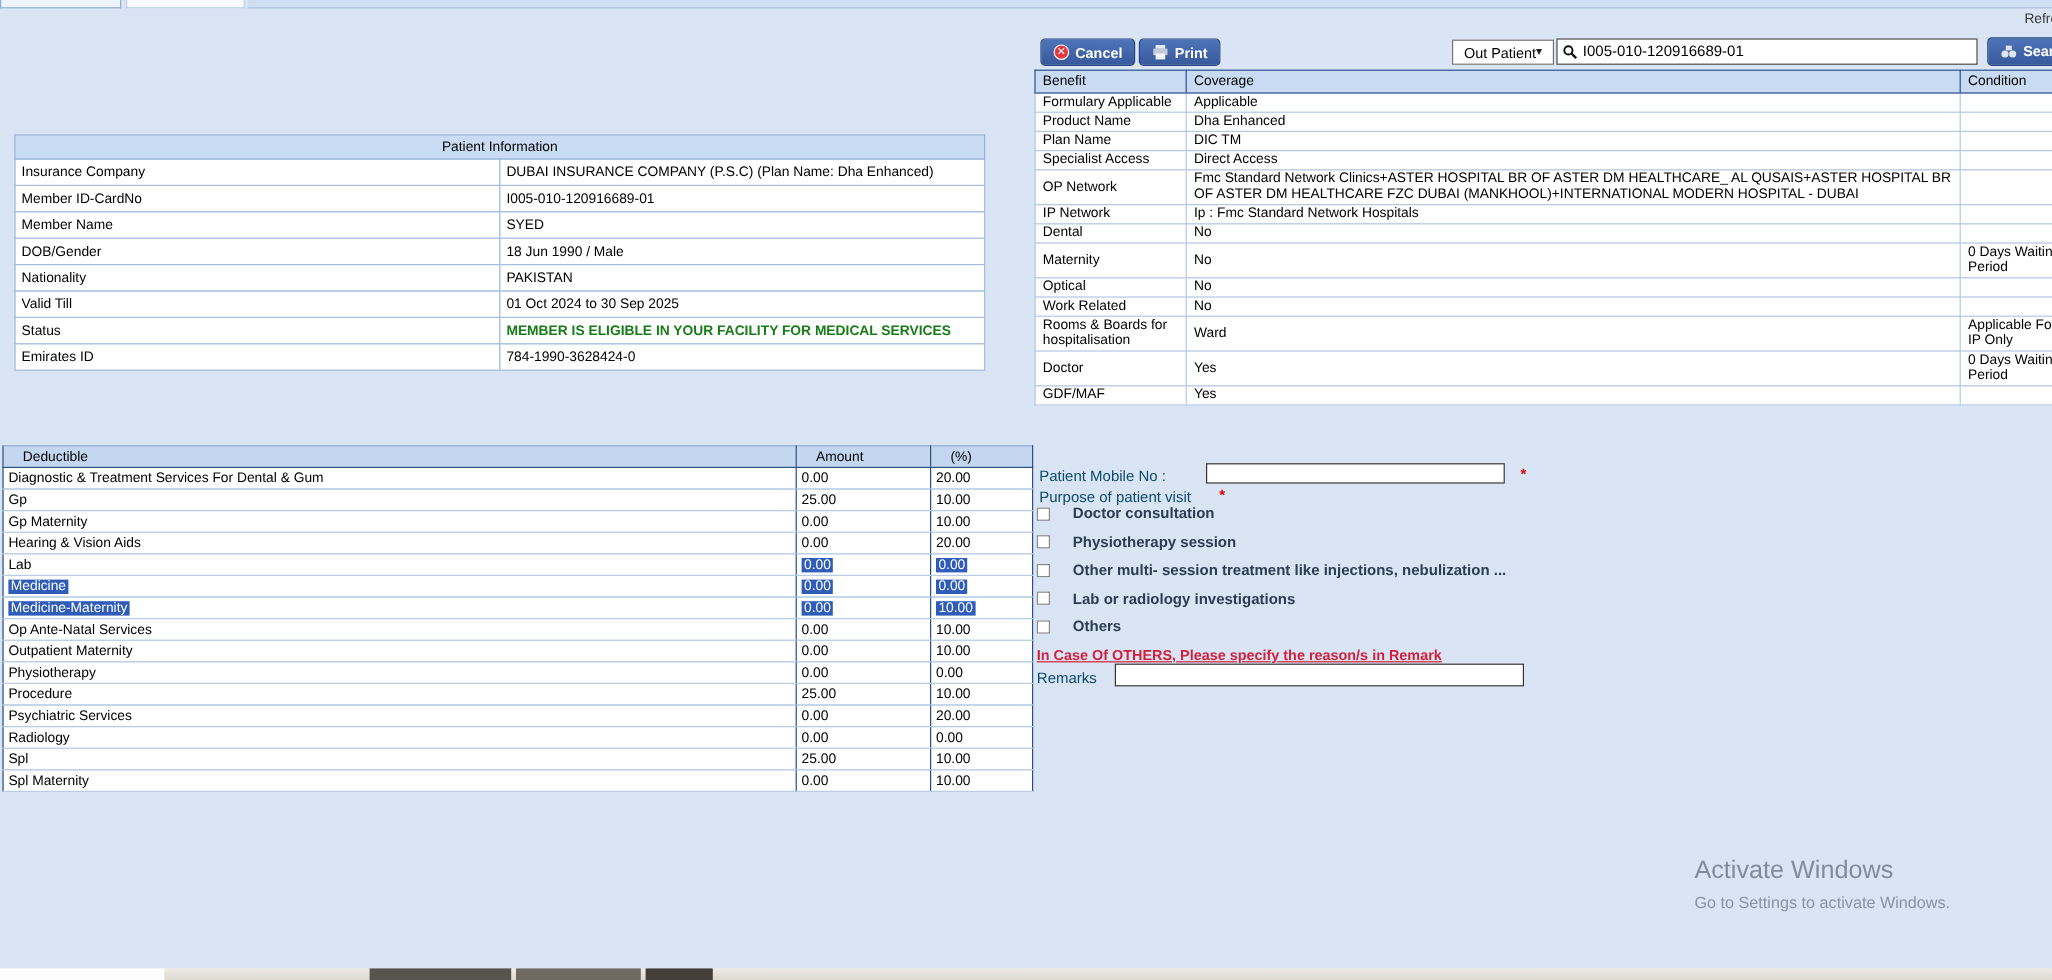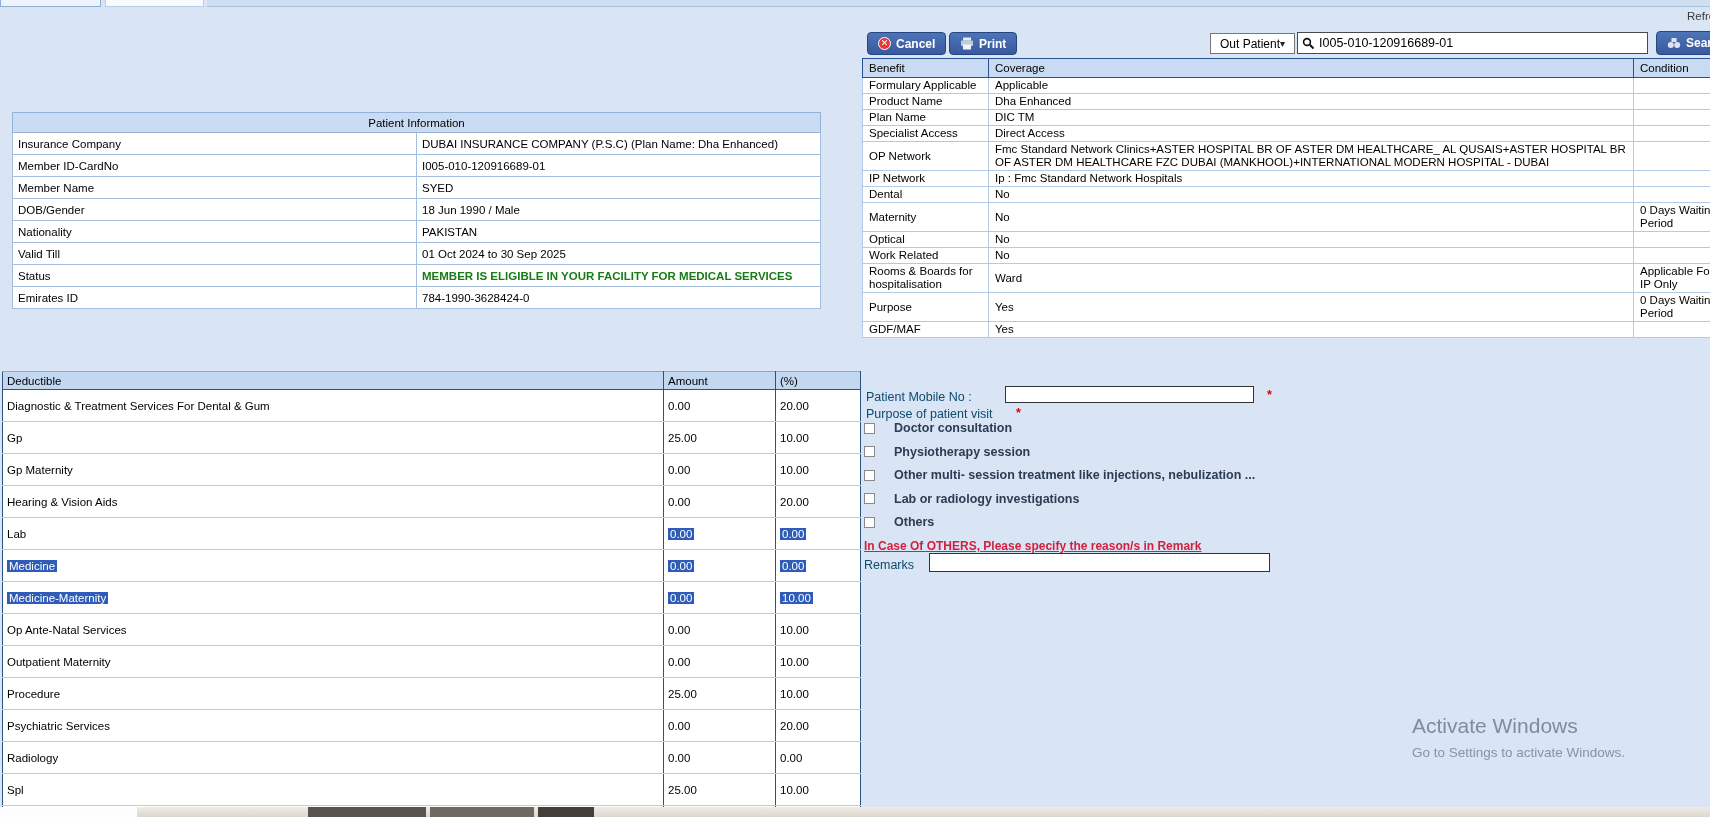--- a/index.html
+++ b/index.html
@@ -18,22 +18,22 @@
 
   
   .patient-info{position:absolute;left:12px;top:112px;width:809px;}
   .patient-info th{background:#cadcf3;border:1px solid #95b3d7;height:20px;font-weight:normal;text-align:center;font-size:11.5px;}
   .patient-info td{background:#fff;border:1px solid #a4bede;height:22px;padding:0 5px;overflow:hidden;white-space:nowrap;}
   .pi-lbl{width:257px;}
   .green{color:#177c17;font-weight:bold;}
 
   
   .deductible{position:absolute;left:2px;top:371px;width:858px;border:1px solid #2c5282;}
-  .deductible th{background:#c3d7f0;text-align:left;font-weight:normal;height:18px;padding:0 4px;border:1px solid #2c5282;border-top:1px solid #88a9cf;}
-  .deductible td{background:#fff;height:32px;padding:0 4px;border-left:1px solid #2c5282;border-right:1px solid #2c5282;border-bottom:1px solid #b7cce6;white-space:nowrap;overflow:hidden;}
+  .deductible th{background:#c3d7f0;text-align:left;font-weight:normal;height:18px;padding:0 16px;border:1px solid #2c5282;border-top:1px solid #88a9cf;}
+  .deductible td{background:#fff;height:18px;padding:0 4px;border-left:1px solid #2c5282;border-right:1px solid #2c5282;border-bottom:1px solid #b7cce6;white-space:nowrap;overflow:hidden;}
   .col-name{width:661px;}
   .col-amount{width:112px;}
   .col-percent{width:85px;}
   .sel{background:#2e5cb8;color:#fff;padding:0 2px;}
 
   
   .btn{position:absolute;display:flex;align-items:center;gap:5px;height:23px;padding:0 10px;background:linear-gradient(#4e74b8,#38599e);border:1px solid #27457e;border-radius:4px;color:#fff;font-weight:bold;font-size:12px;cursor:pointer;font-family:inherit;white-space:nowrap;}
   .cancel-btn{left:867px;top:32px;}
   .print-btn{left:949px;top:32px;}
   .search-btn{left:1656px;top:31px;width:95px;height:24px;overflow:hidden;}
@@ -181,20 +181,25 @@
           <td class="col-name"><span>Op Ante-Natal Services</span></td>
           <td class="col-amount"><span>0.00</span></td>
           <td class="col-percent"><span>10.00</span></td>
         </tr>
         <tr>
           <td class="col-name"><span>Outpatient Maternity</span></td>
           <td class="col-amount"><span>0.00</span></td>
           <td class="col-percent"><span>10.00</span></td>
         </tr>
         <tr>
+          <td class="col-name"><span>Physiotherapy</span></td>
+          <td class="col-amount"><span>0.00</span></td>
+          <td class="col-percent"><span>0.00</span></td>
+        </tr>
+        <tr>
           <td class="col-name"><span>Procedure</span></td>
           <td class="col-amount"><span>25.00</span></td>
           <td class="col-percent"><span>10.00</span></td>
         </tr>
         <tr>
           <td class="col-name"><span>Psychiatric Services</span></td>
           <td class="col-amount"><span>0.00</span></td>
           <td class="col-percent"><span>20.00</span></td>
         </tr>
         <tr>
@@ -314,21 +319,21 @@
           <td class="b-ben">Work Related</td>
           <td class="b-cov">No</td>
           <td class="b-con"></td>
         </tr>
         <tr>
           <td class="b-ben">Rooms &amp; Boards for hospitalisation</td>
           <td class="b-cov">Ward</td>
           <td class="b-con">Applicable For IP Only</td>
         </tr>
         <tr>
-          <td class="b-ben">Purpose</td>
+          <td class="b-ben">Doctor</td>
           <td class="b-cov">Yes</td>
           <td class="b-con">0 Days Waiting Period</td>
         </tr>
         <tr>
           <td class="b-ben">GDF/MAF</td>
           <td class="b-cov">Yes</td>
           <td class="b-con"></td>
         </tr>
       </tbody>
   </table>

